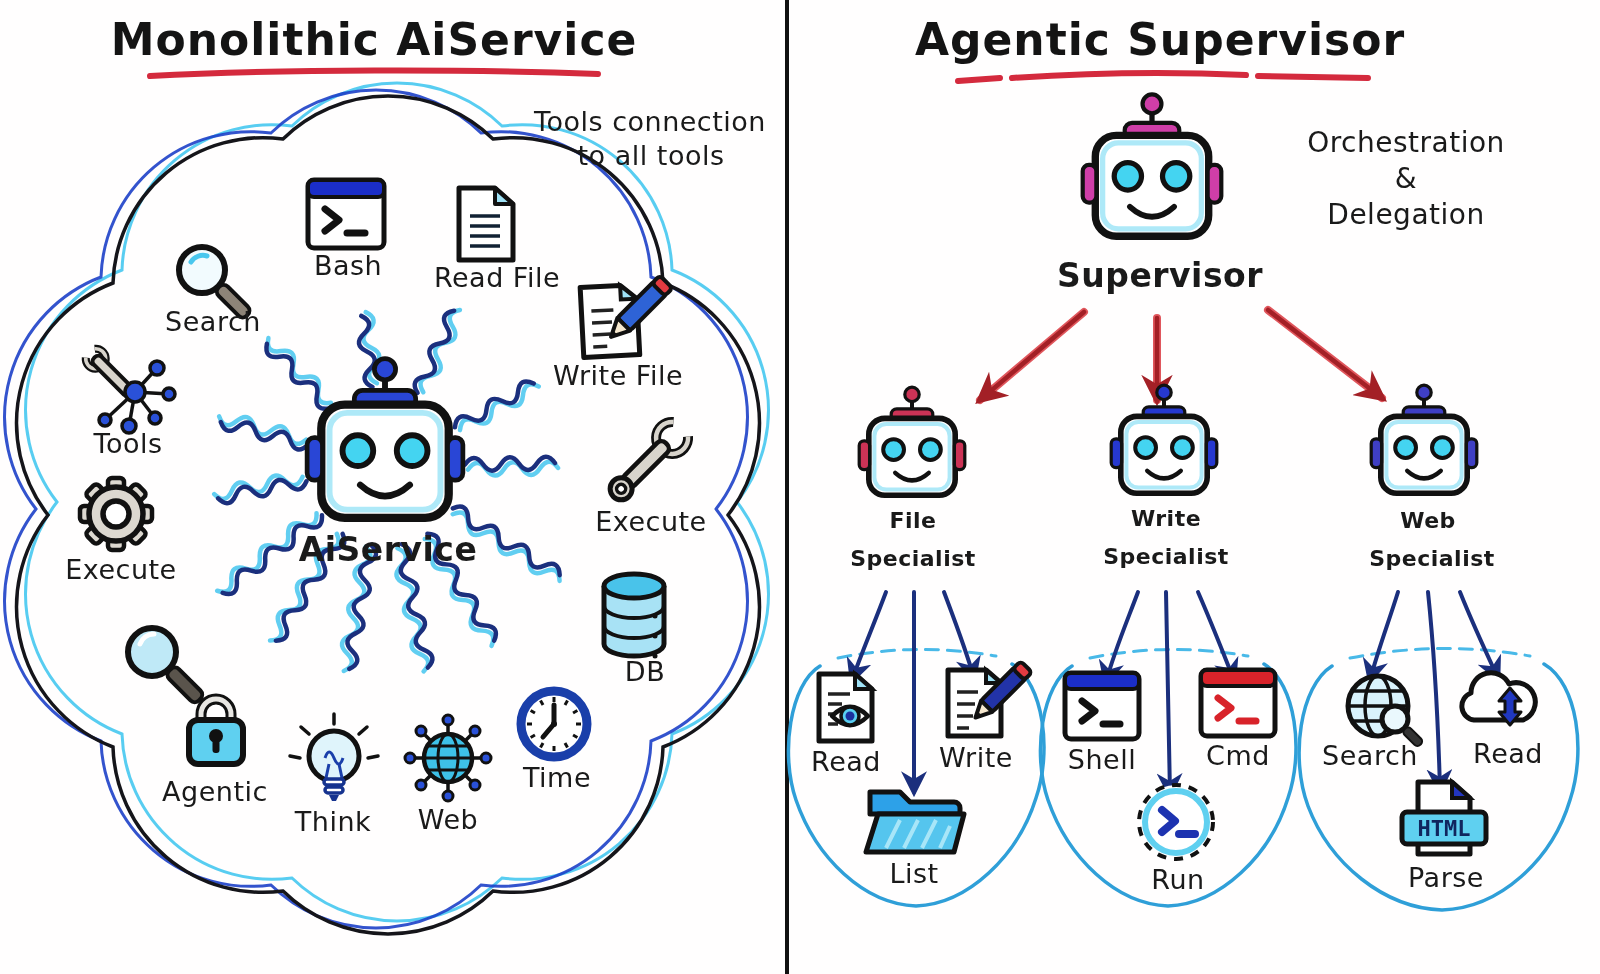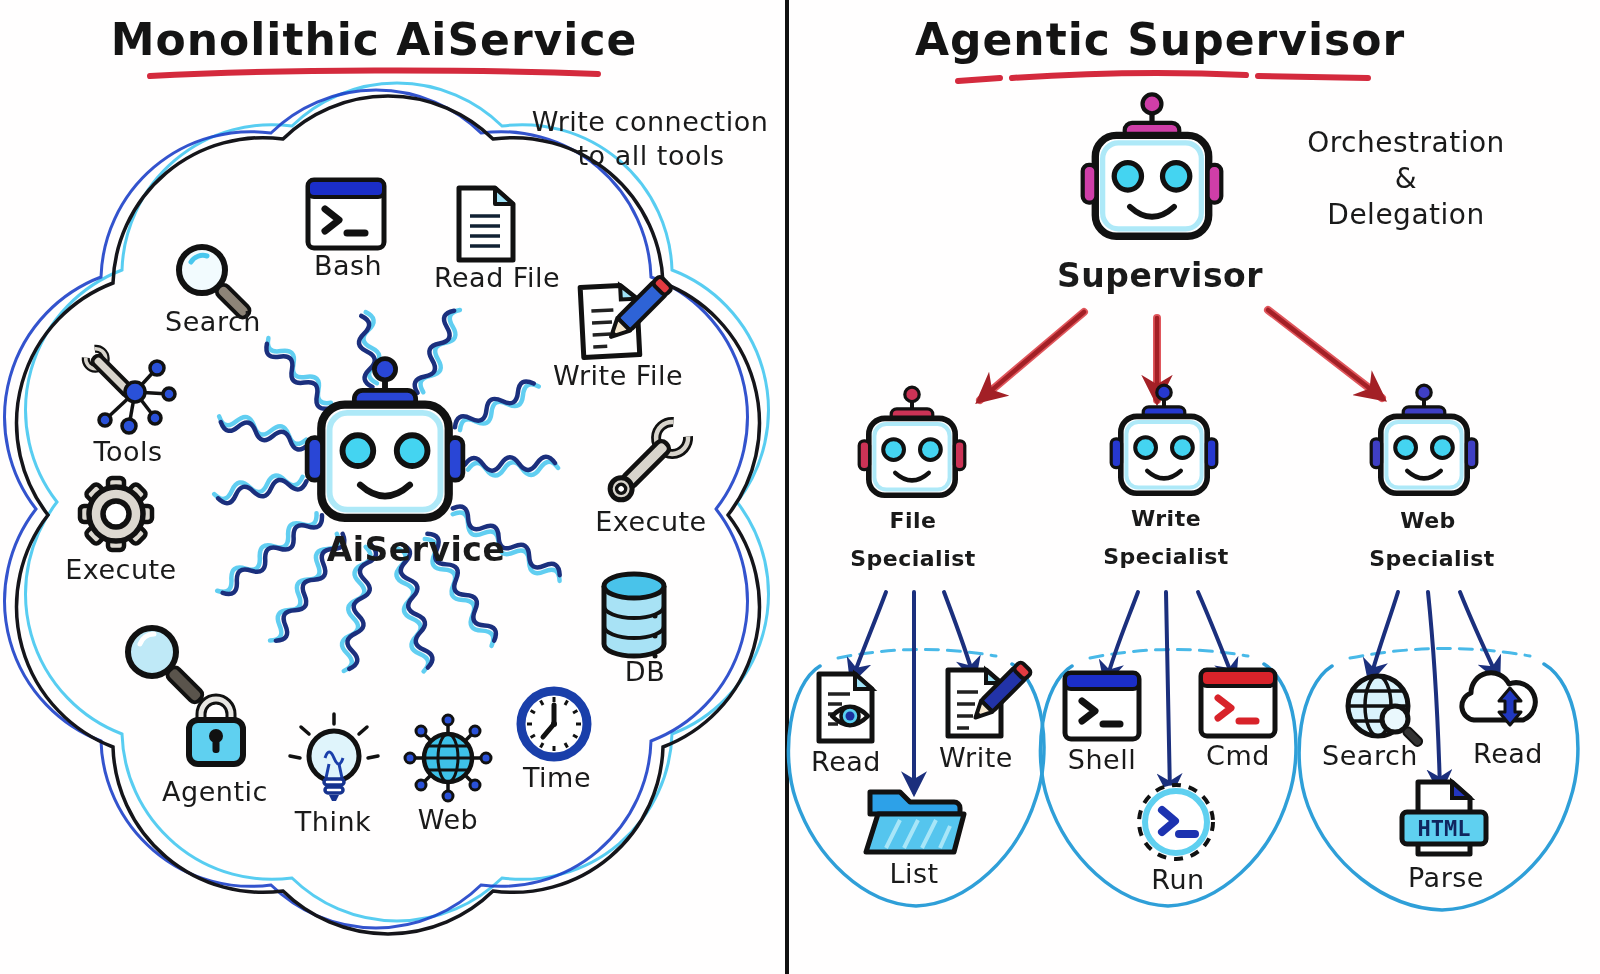--- a/index.html
+++ b/index.html
@@ -424,29 +424,29 @@
 
   <g transform="translate(1444,818)">
     <path d="M -26 -36 h 34 l 18 16 v 56 h -52 z" fill="#fff" stroke="#111" stroke-width="5" stroke-linejoin="round"></path>
     <path d="M 8 -36 l 18 16 h -18 z" fill="#2336c0" stroke="#111" stroke-width="4"></path>
     <rect x="-42" y="-6" width="84" height="32" rx="5" fill="#5fd0f0" stroke="#111" stroke-width="5"></rect>
     <text x="0" y="18" text-anchor="middle" class="badge-text" font-size="22" fill="#10265e">HTML</text>
   </g>
 </svg>
 
 <div class="lbl t1" style="left:374px;top:14px;">Monolithic AiService</div>
-<div class="lbl t2" style="left:650px;top:106px;">Write connection</div>
+<div class="lbl t2" style="left:650px;top:106px;">Tools connection</div>
 <div class="lbl t2" style="left:651px;top:140px;">to all tools</div>
-<div class="lbl t3" style="left:388px;top:530px;margin-left:28px;">AiService</div>
+<div class="lbl t3" style="left:388px;top:530px;">AiService</div>
 
 <div class="lbl t2" style="left:213px;top:306px;">Search</div>
 <div class="lbl t2" style="left:348px;top:250px;">Bash</div>
 <div class="lbl t2" style="left:497px;top:262px;">Read File</div>
 <div class="lbl t2" style="left:618px;top:360px;">Write File</div>
-<div class="lbl t2" style="left:128px;top:428px;margin-top:8px;">Tools</div>
+<div class="lbl t2" style="left:128px;top:428px;">Tools</div>
 <div class="lbl t2" style="left:121px;top:554px;">Execute</div>
 <div class="lbl t2" style="left:215px;top:776px;">Agentic</div>
 <div class="lbl t2" style="left:333px;top:806px;">Think</div>
 <div class="lbl t2" style="left:448px;top:804px;">Web</div>
 <div class="lbl t2" style="left:557px;top:762px;">Time</div>
 <div class="lbl t2" style="left:645px;top:656px;">DB</div>
 <div class="lbl t2" style="left:651px;top:506px;">Execute</div>
 
 <div class="lbl t1" style="left:1160px;top:14px;">Agentic Supervisor</div>
 <div class="lbl t5" style="left:1406px;top:126px;">Orchestration</div>

